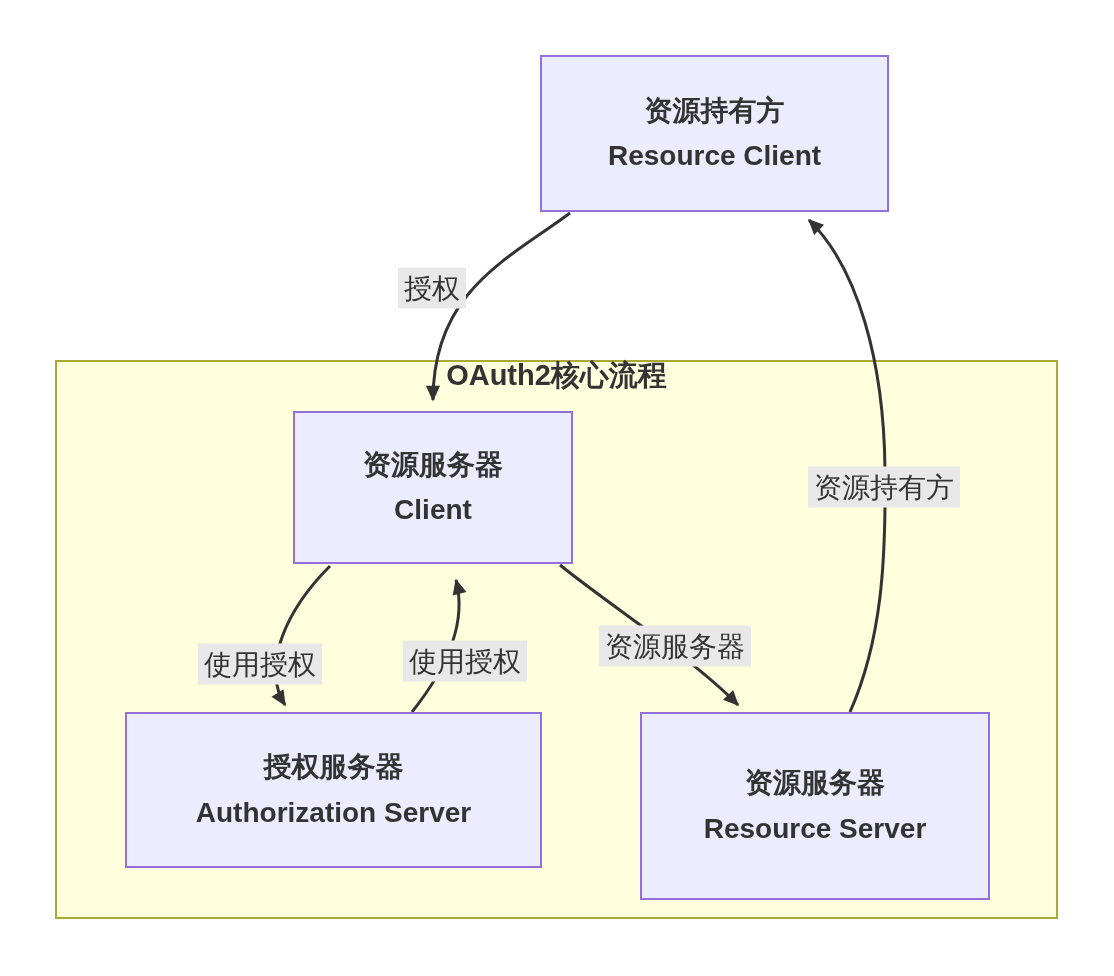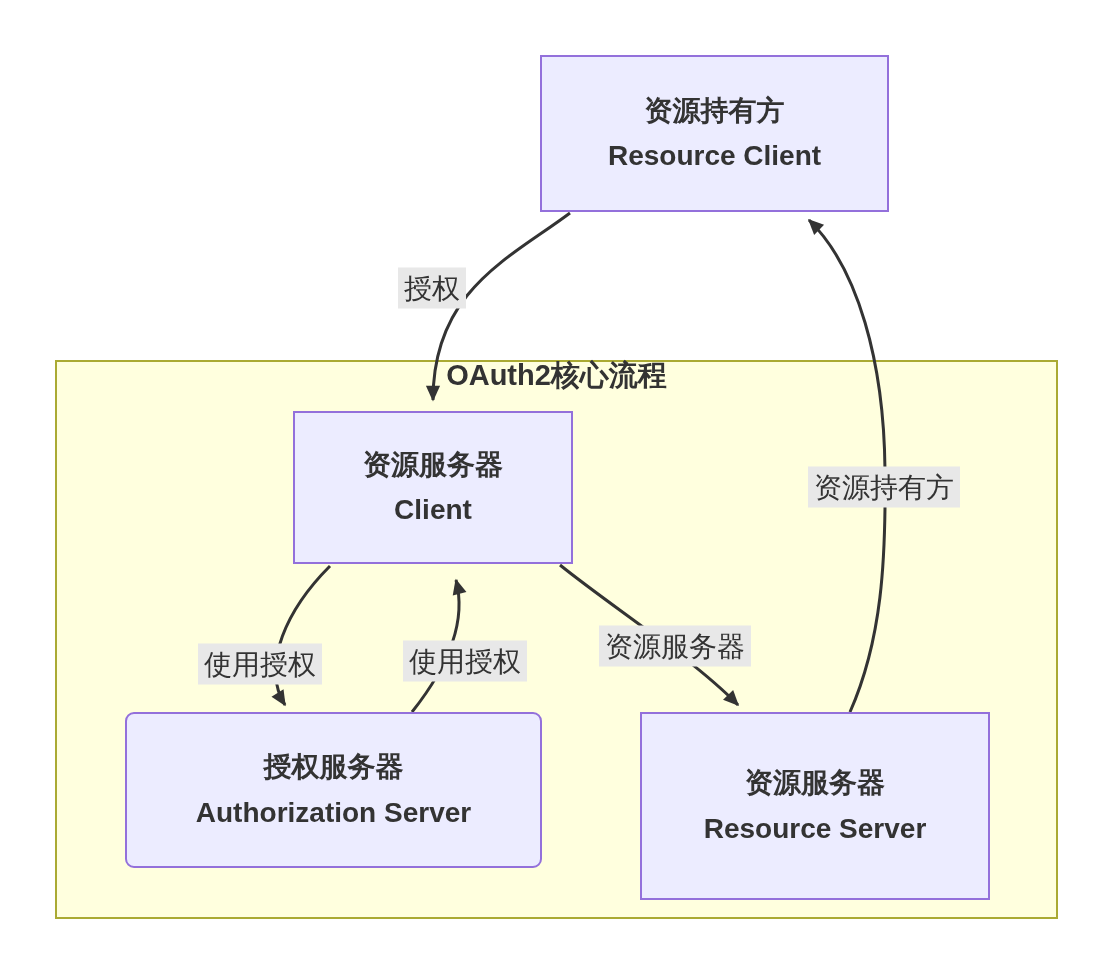--- a/index.html
+++ b/index.html
@@ -21,21 +21,21 @@
   .edges-layer{position:absolute;left:0;top:0;width:1114px;height:976px;}
   .edge{fill:none;stroke:var(--edge-color);stroke-width:3px;}
   .arrowhead{fill:var(--edge-color);}
   .node{
     position:absolute;display:flex;flex-direction:column;align-items:center;justify-content:center;
     gap:13px;background:var(--node-fill);border:2.5px solid var(--node-border);
     color:var(--text-color);font-size:28px;text-align:center;line-height:1.15;font-weight:bold;
   }
   .node-resource-owner{left:540px;top:55px;width:349px;height:157px;}
   .node-client{left:293px;top:411px;width:280px;height:153px;}
-  .node-authorization-server{left:125px;top:712px;width:417px;height:156px;border-radius:9px;}
+  .node-authorization-server{left:125px;top:712px;width:417px;height:156px;}
   .node-resource-server{left:640px;top:712px;width:350px;height:188px;}
   .edge-label{
     position:absolute;transform:translate(-50%,-50%);
     background:var(--label-bg);color:var(--text-color);
     font-size:28px;line-height:1.25;padding:3px 6px;white-space:nowrap;
   }
   .edge-label-authorize{left:432px;top:288px;}
   .edge-label-use-auth{left:260px;top:641px;margin-top:23px;}
   .edge-label-issue-token{left:465px;top:661px;}
   .edge-label-present-token{left:675px;top:646px;}

